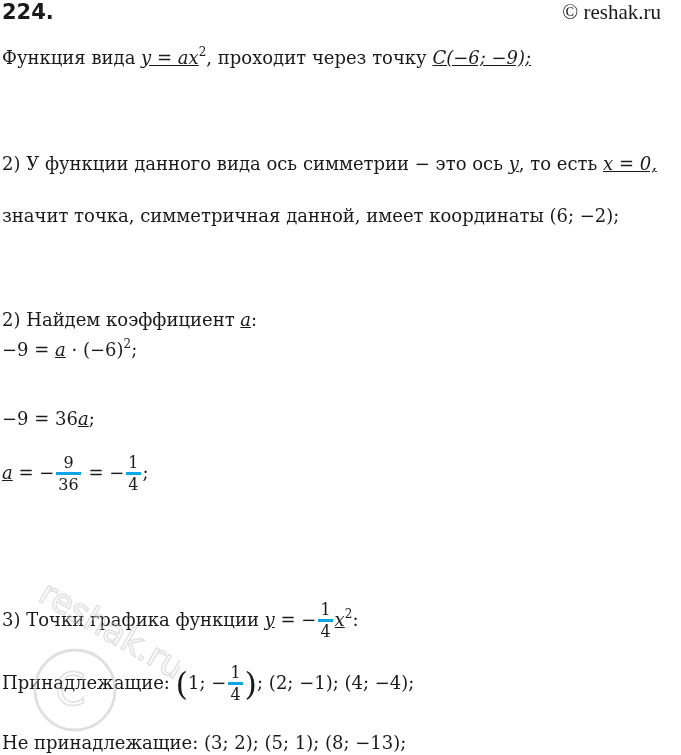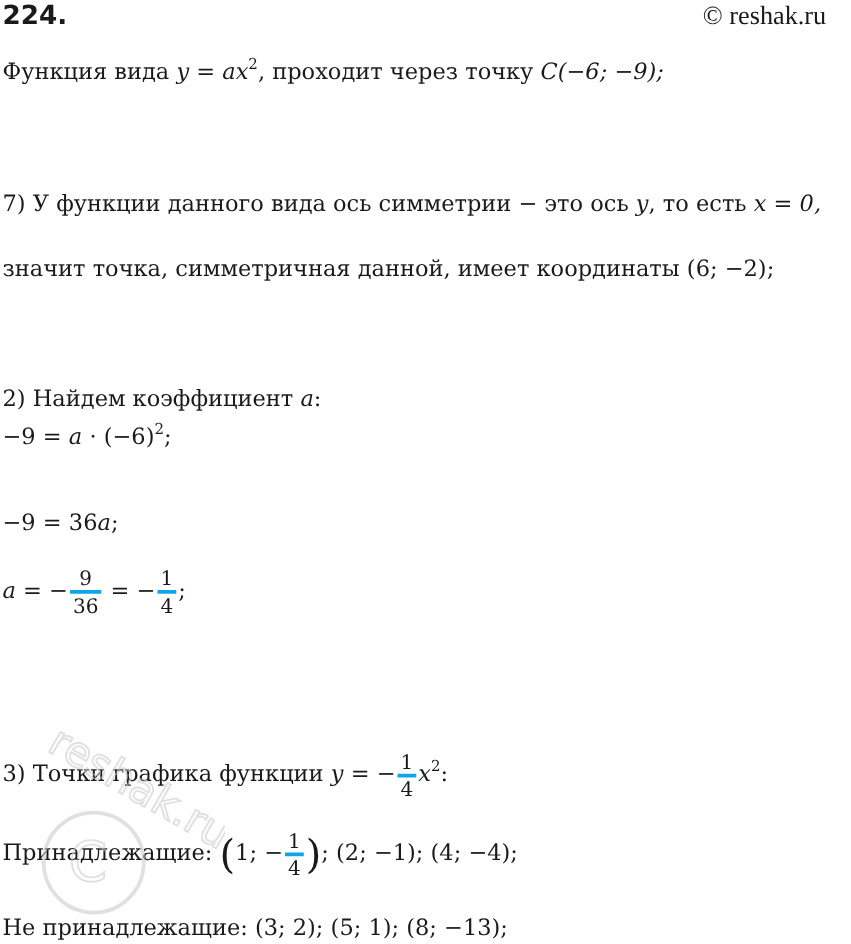--- a/index.html
+++ b/index.html
@@ -2,40 +2,40 @@
 <html><head>
 <meta charset="utf-8">
 <style>
   html, body { margin:0; padding:0; background:#ffffff; }
   body { width:681px; height:755px; position:relative; overflow:hidden;
          font-family:"DejaVu Serif", serif; color:#1a1a1a; }
   .abs { position:absolute; white-space:nowrap; }
   .num { left:2px; top:0px; font-family:"DejaVu Sans", sans-serif; font-weight:bold; font-size:21px; }
   .copy { right:20px; top:0px; font-family:"Liberation Serif", serif; font-size:21px; }
   .line { font-size:18px; left:2px; }
-  i.m { font-family:"DejaVu Serif", serif; font-style:italic; }
+  i.m { font-family:"DejaVu Serif", serif; font-style:italic;text-decoration:underline; }
   sup { font-size:12px; vertical-align:8px; line-height:0; }
   .frac { display:inline-flex; flex-direction:column; align-items:center; vertical-align:middle; margin:0 2px; font-size:16px; line-height:19px; }
   .frac .n { padding:0 2px; }
   .frac .d { border-top:3px solid #0ea5e9; padding:0 2px; }
   .paren { font-size:32px; vertical-align:middle; font-weight:200; }
   .wm { position:absolute; left:20px; top:585px; width:160px; height:160px; pointer-events:none; opacity:0.55; }
 </style>
 </head>
 <body>
 
 <div class="abs num">224.</div>
 <div class="abs copy">© reshak.ru</div>
 
 <div class="abs line" style="top:47px;">
   <span>Функция вида </span><i class="m">y = ax</i><sup>2</sup><span>, проходит через точку </span><i class="m">C(−6;  −9);</i>
 </div>
 
 <div class="abs line" style="top:153px;">
-  <span>7) У функции данного вида ось симметрии − это ось </span><i class="m">y</i><span>, то есть </span><i class="m">x = 0,</i>
+  <span>2) У функции данного вида ось симметрии − это ось </span><i class="m">y</i><span>, то есть </span><i class="m">x = 0,</i>
 </div>
 <div class="abs line" style="top:205px;">значит точка, симметричная данной, имеет координаты (6;  −2);</div>
 
 <div class="abs line" style="top:309px;">
   <span>2) Найдем коэффициент </span><i class="m">a</i><span>:</span>
 </div>
 <div class="abs line" style="top:339px;">
   <span>−9 = </span><i class="m">a</i><span> · (−6)</span><sup>2</sup><span>;</span>
 </div>
 <div class="abs line" style="top:408px;">

